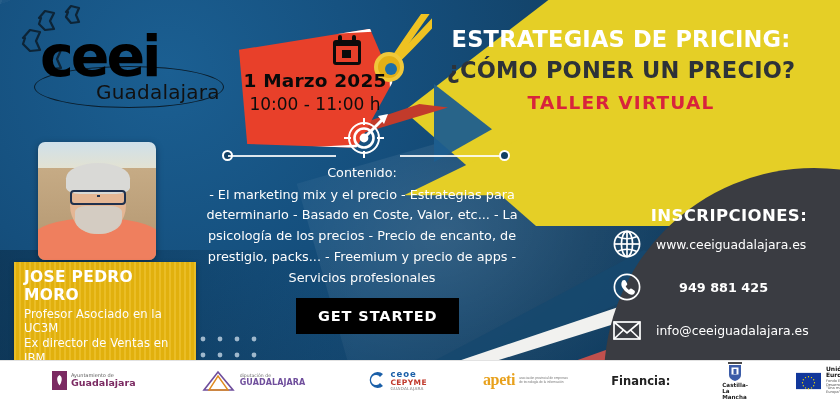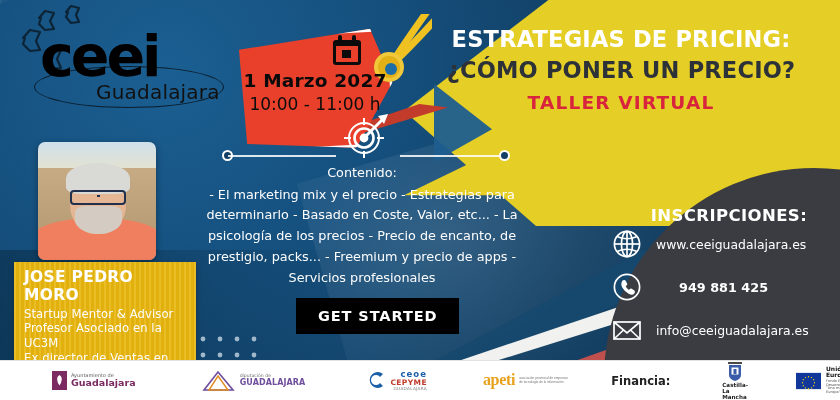--- a/index.html
+++ b/index.html
@@ -319,40 +319,39 @@
     <div class="photo-shirt"></div>
     <div class="photo-neck"></div>
     <div class="photo-head"></div>
     <div class="photo-beard"></div>
     <div class="photo-hair"></div>
     <div class="photo-glass"></div>
   </div>
 
   <div class="nameplate">
     <div class="nm">JOSE PEDRO MORO</div>
-    <div class="rl">Startup Mentor &amp; Advisor</div>
     <div class="rl">Profesor Asociado en la UC3M</div>
     <div class="rl">Ex director de Ventas en IBM</div>
   </div>
 
   <div class="tag-wrap">
     <svg class="tag-cord" viewBox="0 0 210 150">
       <path d="M168 52 C182 30 196 10 212 -12" stroke="#efc222" stroke-width="7" fill="none" stroke-linecap="round"></path>
       <path d="M168 52 C186 36 204 16 224 -6" stroke="#efc222" stroke-width="7" fill="none" stroke-linecap="round"></path>
     </svg>
     <div class="tag-body"></div>
     <svg class="cal-icon" viewBox="0 0 34 34">
       <rect x="3" y="6" width="28" height="25" rx="3" fill="#0b0b0b"></rect>
       <rect x="6" y="12" width="22" height="16" fill="#e8402a"></rect>
       <rect x="12" y="16" width="9" height="8" fill="#0b0b0b"></rect>
       <rect x="8" y="1" width="4" height="8" rx="2" fill="#0b0b0b"></rect>
       <rect x="22" y="1" width="4" height="8" rx="2" fill="#0b0b0b"></rect>
     </svg>
     <div class="tag-hole"></div>
-    <div class="tag-date">1 Marzo 2027</div>
+    <div class="tag-date">1 Marzo 2025</div>
     <div class="tag-time">10:00 - 11:00 h</div>
   </div>
 
   <div class="title">
     <div class="t1">ESTRATEGIAS DE PRICING:</div>
     <div class="t2">¿CÓMO PONER UN PRECIO?</div>
     <div class="t3">TALLER VIRTUAL</div>
   </div>
 
   <div class="rule-wrap">
@@ -455,21 +454,21 @@
       <div style="margin-left:4px;">
         <div class="f-txt" style="font-size:4.6px;color:#6f6f6f;font-weight:400;">diputación de</div>
         <div class="f-txt" style="font-size:8px;color:#6f4e9c;letter-spacing:.1px;">GUADALAJARA</div>
       </div>
     </div>
 
     <div class="f-item" style="margin-left:62px;">
       <svg width="20" height="20" viewBox="0 0 20 20">
         <path d="M16 4 A8 8 0 1 0 16 16 L13 13 A5 5 0 1 1 13 7 Z" fill="#1a5fa8"></path>
       </svg>
-      <div style="margin-left:3px;text-align:right;">
+      <div style="margin-left:3px;">
         <div class="f-txt" style="font-size:8.5px;color:#1a5fa8;letter-spacing:1px;">ceoe</div>
         <div class="f-txt" style="font-size:7.5px;color:#c0392b;letter-spacing:.4px;">CEPYME</div>
         <div class="f-txt" style="font-size:4.2px;color:#7a7a7a;letter-spacing:.3px;font-weight:400;">GUADALAJARA</div>
       </div>
     </div>
 
     <div class="f-item" style="margin-left:56px;">
       <div class="f-txt" style="font-size:16px;color:#e8a11c;letter-spacing:-.3px;font-family:Liberation Serif, serif;">apeti</div>
       <div style="margin-left:4px;width:52px;font-size:3.2px;color:#777;line-height:1.35;font-family:'Liberation Sans',sans-serif;">asociación provincial de empresas de tecnología de la información</div>
     </div>

